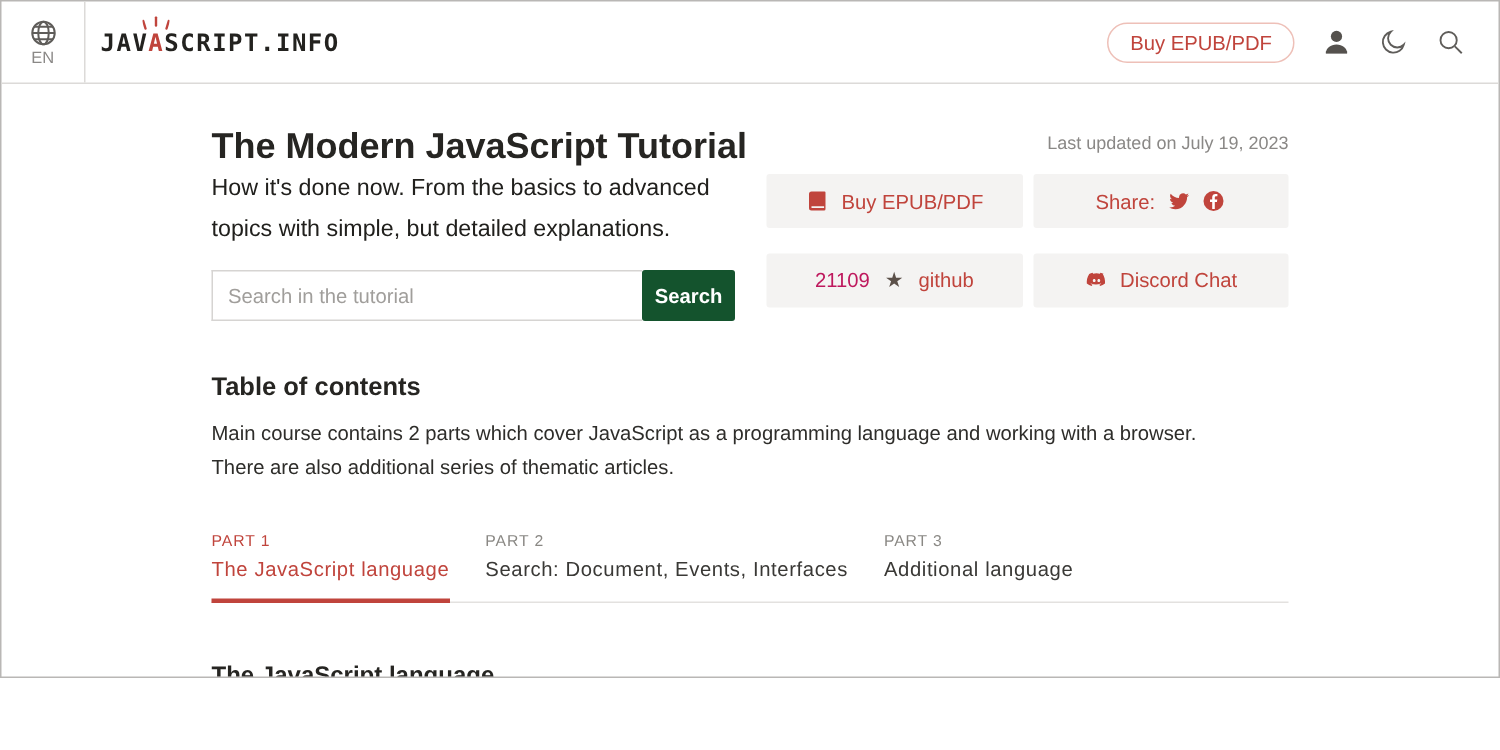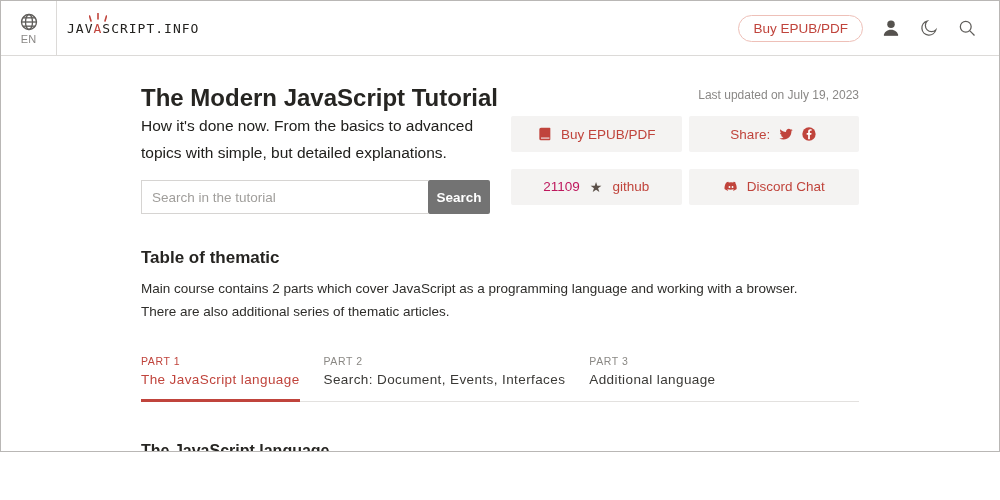--- a/index.html
+++ b/index.html
@@ -21,21 +21,21 @@
     width:56px; border-right:1px solid #dcdad8;
     display:flex; flex-direction:column; align-items:center; justify-content:center;
     gap:1px; cursor:pointer;
   }
   .lang-box svg { width:20px; height:20px; stroke:#5f5d5a; fill:none; stroke-width:1.6; }
   .lang-label { font-size:11px; color:#8a8886; }
 
   .logo {
     display:flex; align-items:center; padding-left:10px;
     font-family:"DejaVu Sans Mono","Liberation Mono",monospace;
-    font-weight:normal; font-size:13px; letter-spacing:1px; color:#23221f;
+    font-weight:bold; font-size:16px; letter-spacing:1px; color:#23221f;
     text-decoration:none; cursor:pointer;text-align:right;
   }
   .logo-a { color:#c0443c; position:relative; }
   .logo-a svg { position:absolute; left:50%; top:-8px; transform:translateX(-50%);
     width:18px; height:9px; stroke:#c0443c; stroke-width:1.6; fill:none; stroke-linecap:round; }
 
   .header-right { margin-left:auto; display:flex; align-items:center; gap:18px; padding-right:22px; }
   .buy-pill {
     border:1px solid #eec0b8; border-radius:16px; padding:5px 14px;
     color:#c0443c; font-size:13.5px; background:#fff; cursor:pointer;
@@ -57,21 +57,21 @@
   .hero-left { width:352px; }
   .hero-sub { font-size:15.5px; line-height:1.75; color:#21201d; }
   .search-form { margin-top:14px; display:flex; }
   .search-input {
     width:287px; height:34px; border:1px solid #d6d4d2; border-right:none;
     padding:0 10px; font-size:13.5px; color:#454441; outline:none;
     font-family:inherit;
   }
   .search-input::placeholder { color:#a09e9b; }
   .search-btn {
-    width:62px; height:34px; background:#737373; color:#fff; border:none;
+    width:62px; height:34px; background:#14532d; color:#fff; border:none;
     font-weight:bold; font-size:13.5px; border-radius:2px; cursor:pointer;
     font-family:inherit;
   }
 
   .hero-actions {
     margin-left:auto; margin-top:4px; width:348px;
     display:grid; grid-template-columns:1fr 1fr; gap:7px;
   }
   .action-btn {
     height:36px; background:#f4f3f2; border:none; border-radius:2px;
@@ -189,21 +189,21 @@
 
         <button class="action-btn">
           <svg viewBox="0 0 24 24">
             <path d="M19.3 5.6A16 16 0 0 0 15.9 4.3l-.5 1a13 13 0 0 0-6.8 0l-.5-1a16 16 0 0 0-3.4 1.3C2.6 8.8 2.1 12 2.3 15.1a16 16 0 0 0 4.9 2.5l.8-1.3c-.7-.3-1.4-.6-2-1l.5-.4a11.4 11.4 0 0 0 9.8 0l.5.4c-.6.4-1.3.7-2 1l.8 1.3a16 16 0 0 0 4.9-2.5c.3-3.6-.5-6.7-2.2-9.5zM9.7 13.6c-.8 0-1.4-.7-1.4-1.6s.6-1.6 1.4-1.6 1.4.7 1.4 1.6-.6 1.6-1.4 1.6zm4.6 0c-.8 0-1.4-.7-1.4-1.6s.6-1.6 1.4-1.6 1.4.7 1.4 1.6-.6 1.6-1.4 1.6z"></path>
           </svg>
           <span>Discord Chat</span>
         </button>
       </div>
     </div>
 
-    <h2 class="toc-heading">Table of thematic</h2>
+    <h2 class="toc-heading">Table of contents</h2>
     <p class="toc-desc">Main course contains 2 parts which cover JavaScript as a programming language and working with a browser. There are also additional series of thematic articles.</p>
 
     <div class="tabs">
       <div class="tab active">
         <div class="part">PART 1</div>
         <div class="tab-label">The JavaScript language</div>
       </div>
       <div class="tab">
         <div class="part">PART 2</div>
         <div class="tab-label">Search: Document, Events, Interfaces</div>

